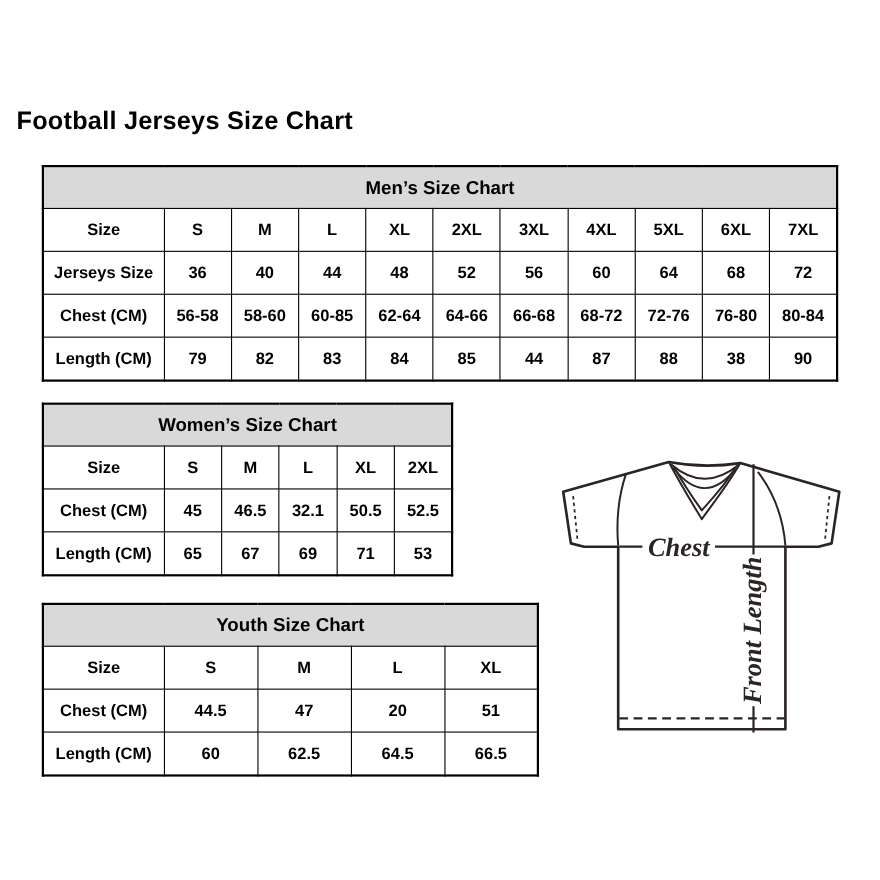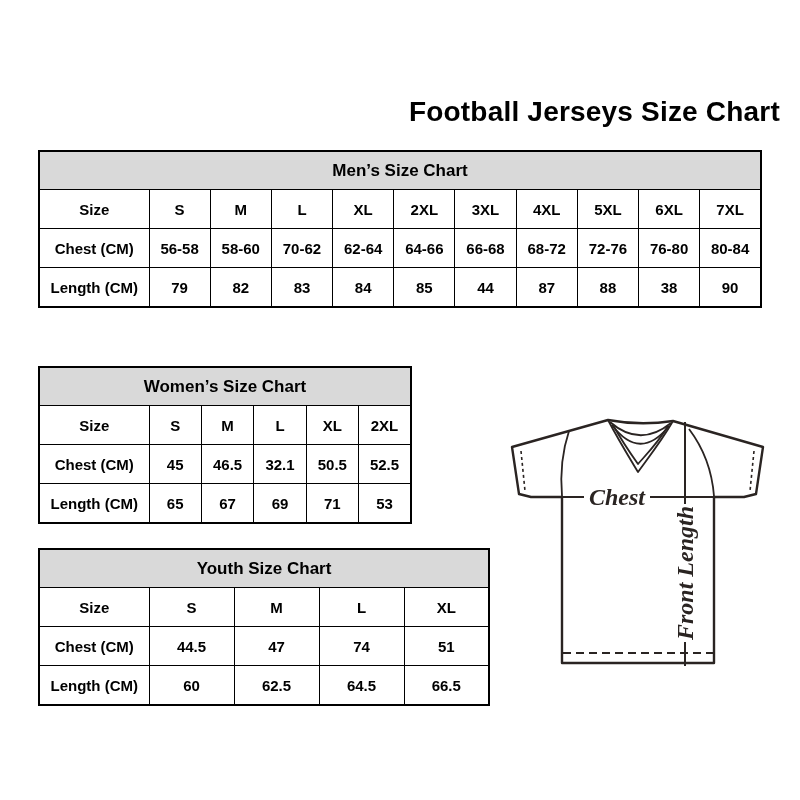--- a/index.html
+++ b/index.html
@@ -9,25 +9,26 @@
     height: 800px;
     background: var(--page-bg, #ffffff);
     font-family: "Liberation Sans", sans-serif;
     overflow: hidden;
   }
   .title {
     position: absolute;
     top: 96px;
     left: 0;
     width: 780px;
-    text-align: right;
-    font-size: 28px;
+    text-align: left;
+    font-size: 23px;
     font-weight: bold;
     color: var(--text, #000000);
     letter-spacing: 0.2px;
+    padding-left: 15px;
   }
   table.size-table {
     position: absolute;
     border-collapse: collapse;
     table-layout: fixed;
     border: 2px solid var(--table-border, #000000);
     color: var(--text, #000000);
     padding-left: 44px;
   }
   #men-table   { left: 38px; top: 150px; width: 724px; }
@@ -107,24 +108,37 @@
           <td>L</td>
           <td>XL</td>
           <td>2XL</td>
           <td>3XL</td>
           <td>4XL</td>
           <td>5XL</td>
           <td>6XL</td>
           <td>7XL</td>
         </tr>
         <tr>
+          <td>Jerseys Size</td>
+          <td>36</td>
+          <td>40</td>
+          <td>44</td>
+          <td>48</td>
+          <td>52</td>
+          <td>56</td>
+          <td>60</td>
+          <td>64</td>
+          <td>68</td>
+          <td>72</td>
+        </tr>
+        <tr>
           <td>Chest (CM)</td>
           <td>56-58</td>
           <td>58-60</td>
-          <td>70-62</td>
+          <td>60-85</td>
           <td>62-64</td>
           <td>64-66</td>
           <td>66-68</td>
           <td>68-72</td>
           <td>72-76</td>
           <td>76-80</td>
           <td>80-84</td>
         </tr>
         <tr>
           <td>Length (CM)</td>
@@ -198,21 +212,21 @@
           <td>Size</td>
           <td>S</td>
           <td>M</td>
           <td>L</td>
           <td>XL</td>
         </tr>
         <tr>
           <td>Chest (CM)</td>
           <td>44.5</td>
           <td>47</td>
-          <td>74</td>
+          <td>20</td>
           <td>51</td>
         </tr>
         <tr>
           <td>Length (CM)</td>
           <td>60</td>
           <td>62.5</td>
           <td>64.5</td>
           <td>66.5</td>
         </tr>
       </tbody>

